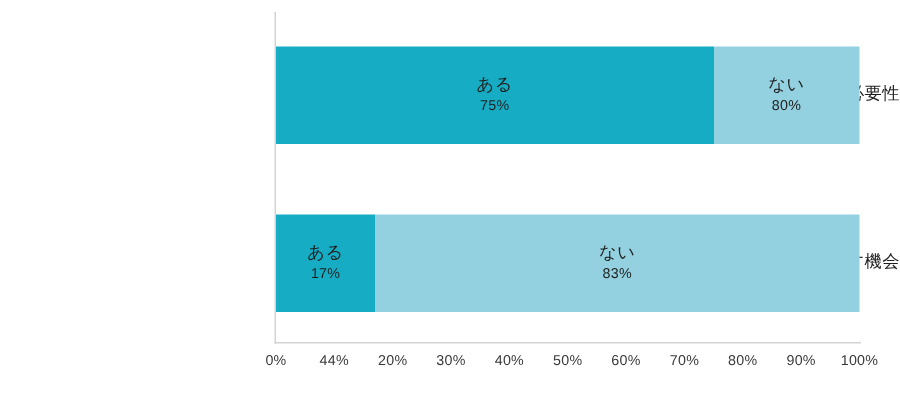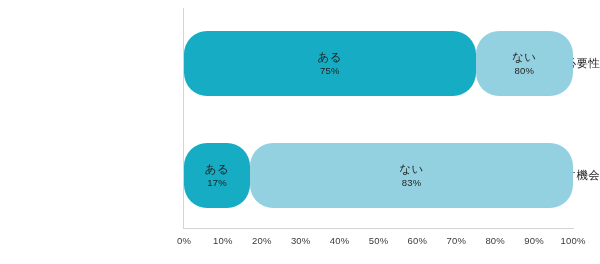--- a/index.html
+++ b/index.html
@@ -60,21 +60,20 @@
   .bar-row.row-1 { top: 135px; }  
 
   .bar-seg {
     position: relative;
     display: flex;
     flex-direction: column;
     align-items: center;
     justify-content: center;
     box-sizing: border-box;
     overflow: hidden;
-    border-radius: 23px;
   }
   .seg-name {
     font-size: 11.5px;
     line-height: 14px;
     color: #1f1f1f;
     white-space: nowrap;
     letter-spacing: .5px;
   }
   .seg-value {
     font-size: 9.5px;
@@ -150,21 +149,21 @@
       <div class="bar-seg" style="flex: 0 0 83%; width: 83%; background: rgb(148, 209, 224);">
         <span class="seg-name">ない</span>
         <span class="seg-value">83%</span>
       </div>
     </div>
 
   </div>
 
   <div class="xticks">
       <span class="xtick" style="left: 0%;">0%</span>
-      <span class="xtick" style="left: 10%;">10%</span>
+      <span class="xtick" style="left: 10%;">44%</span>
       <span class="xtick" style="left: 20%; text-align: center;">20%</span>
       <span class="xtick" style="left: 30%;">30%</span>
       <span class="xtick" style="left: 40%;">40%</span>
       <span class="xtick" style="left: 50%; text-align: center;">50%</span>
       <span class="xtick" style="left: 60%;">60%</span>
       <span class="xtick" style="left: 70%;">70%</span>
       <span class="xtick" style="left: 80%;">80%</span>
       <span class="xtick" style="left: 90%;">90%</span>
       <span class="xtick" style="left: 100%;">100%</span>
     </div>

